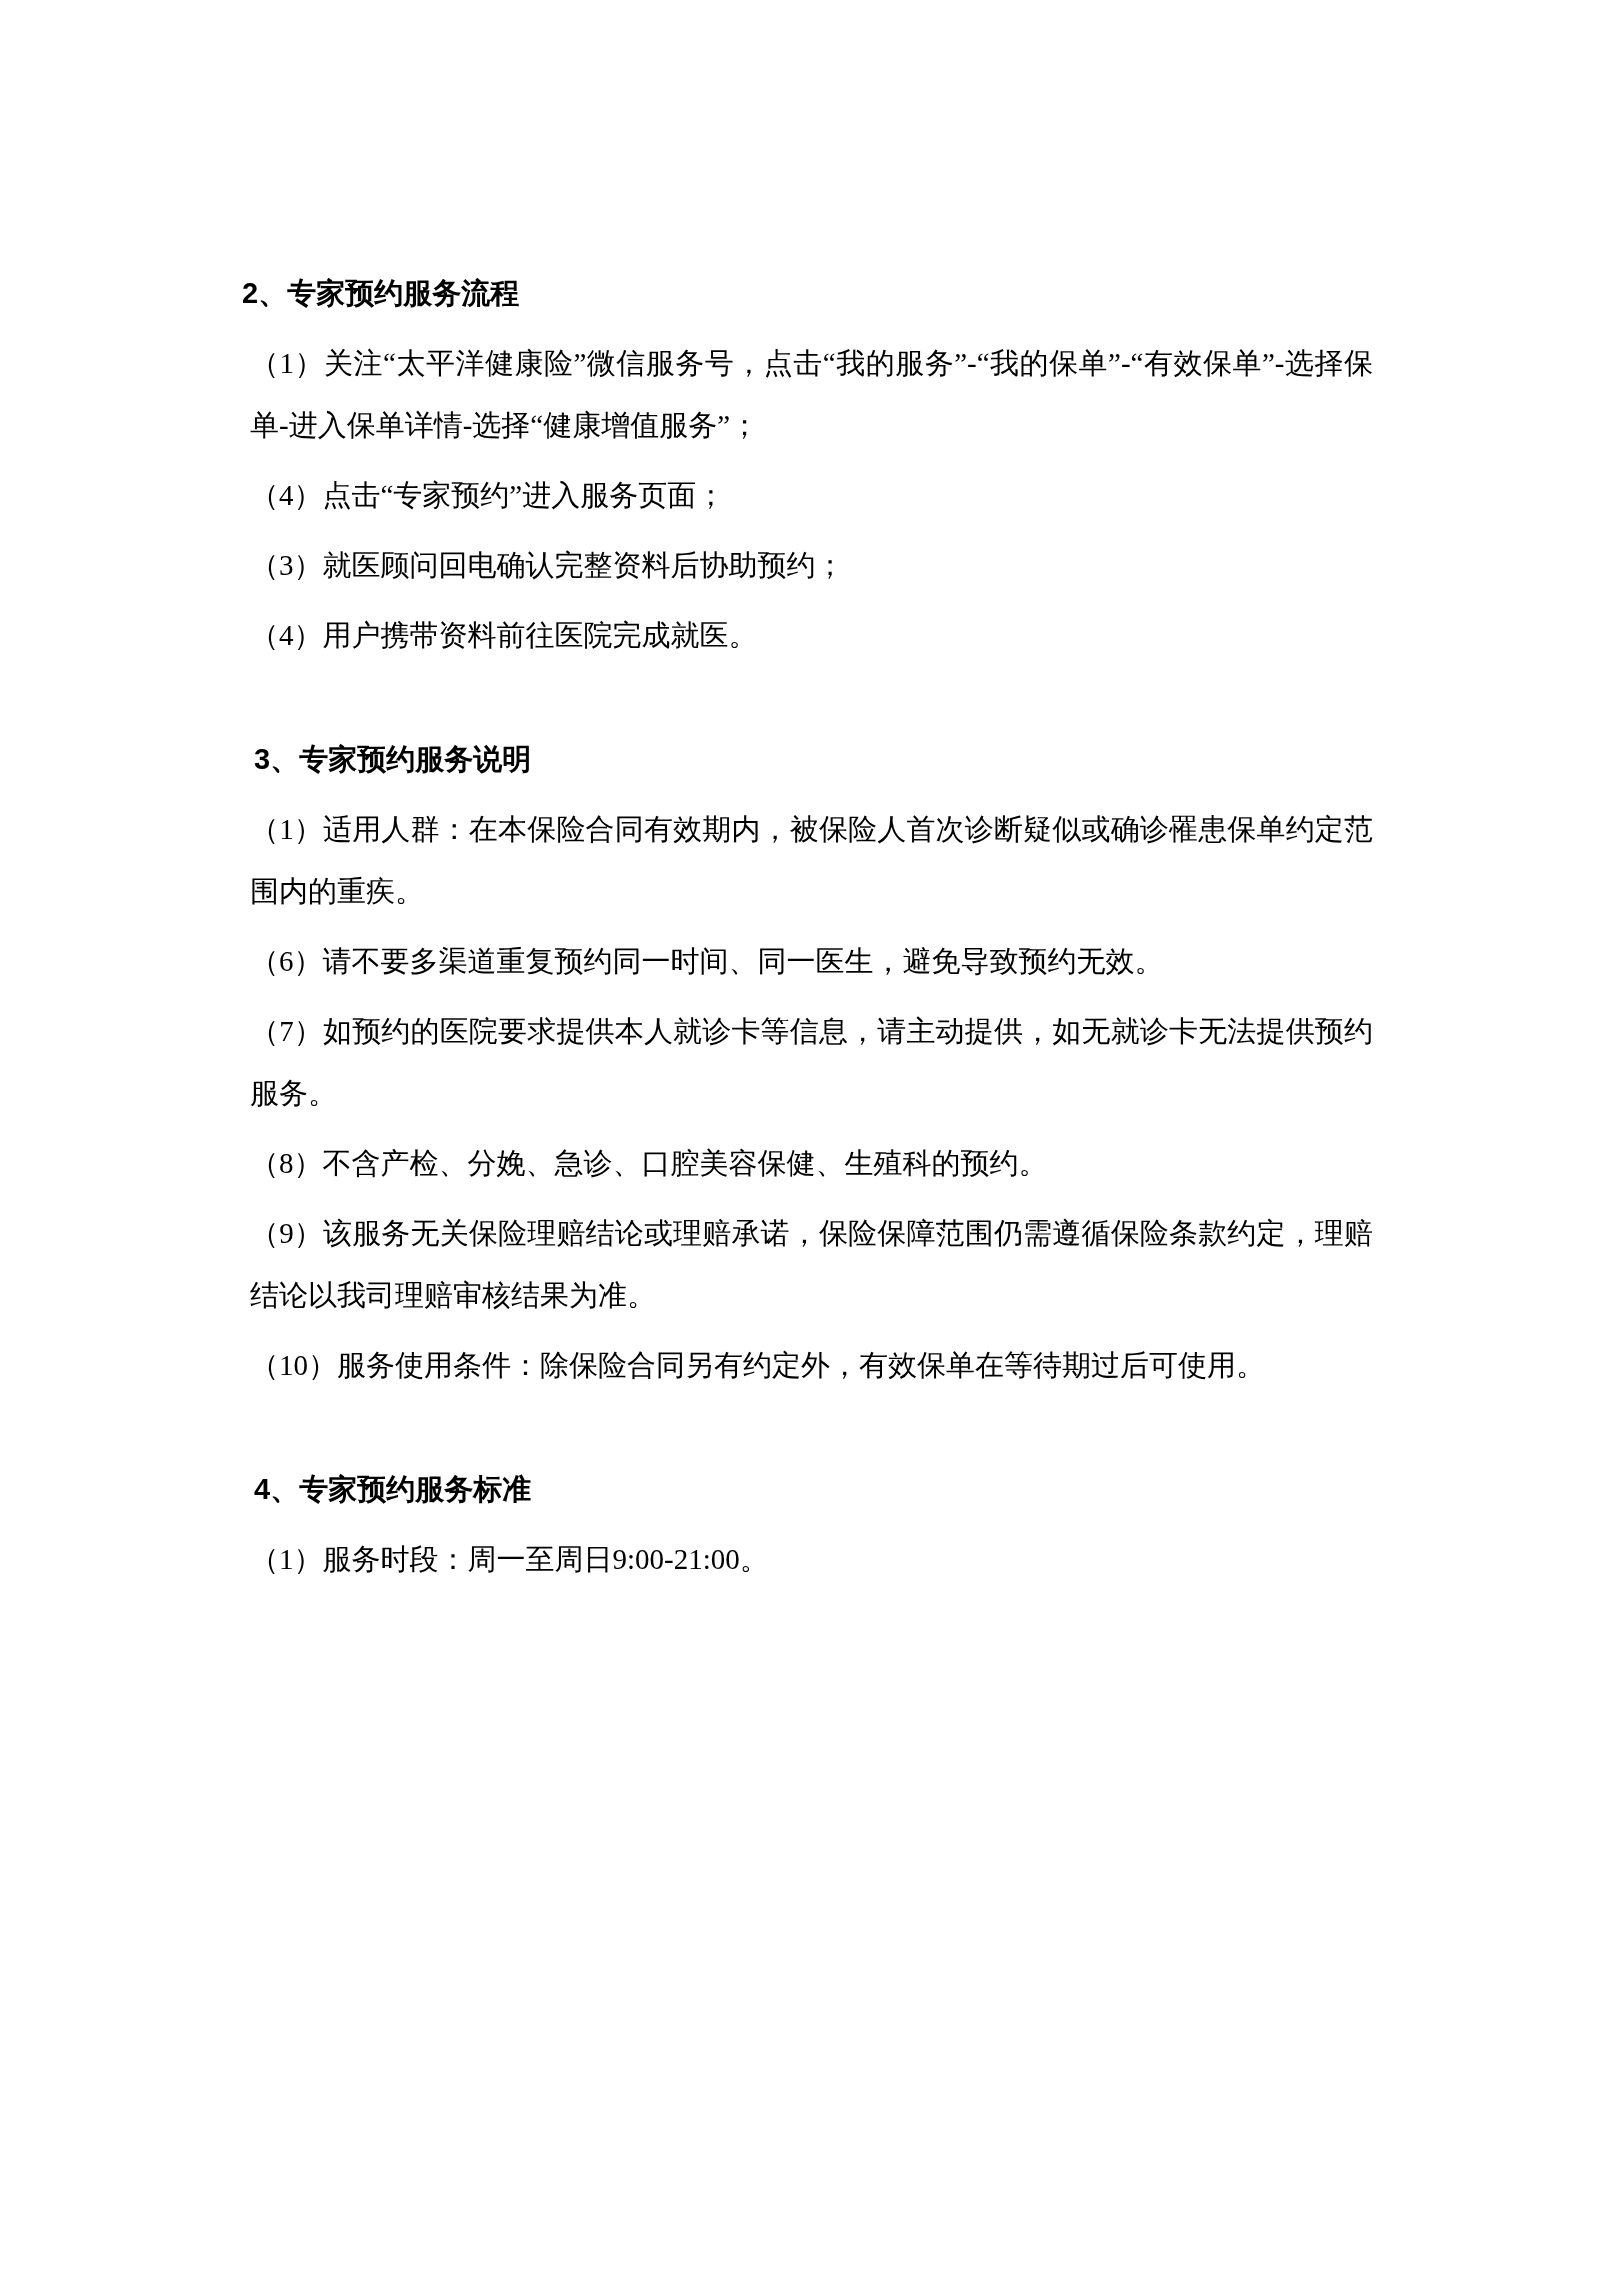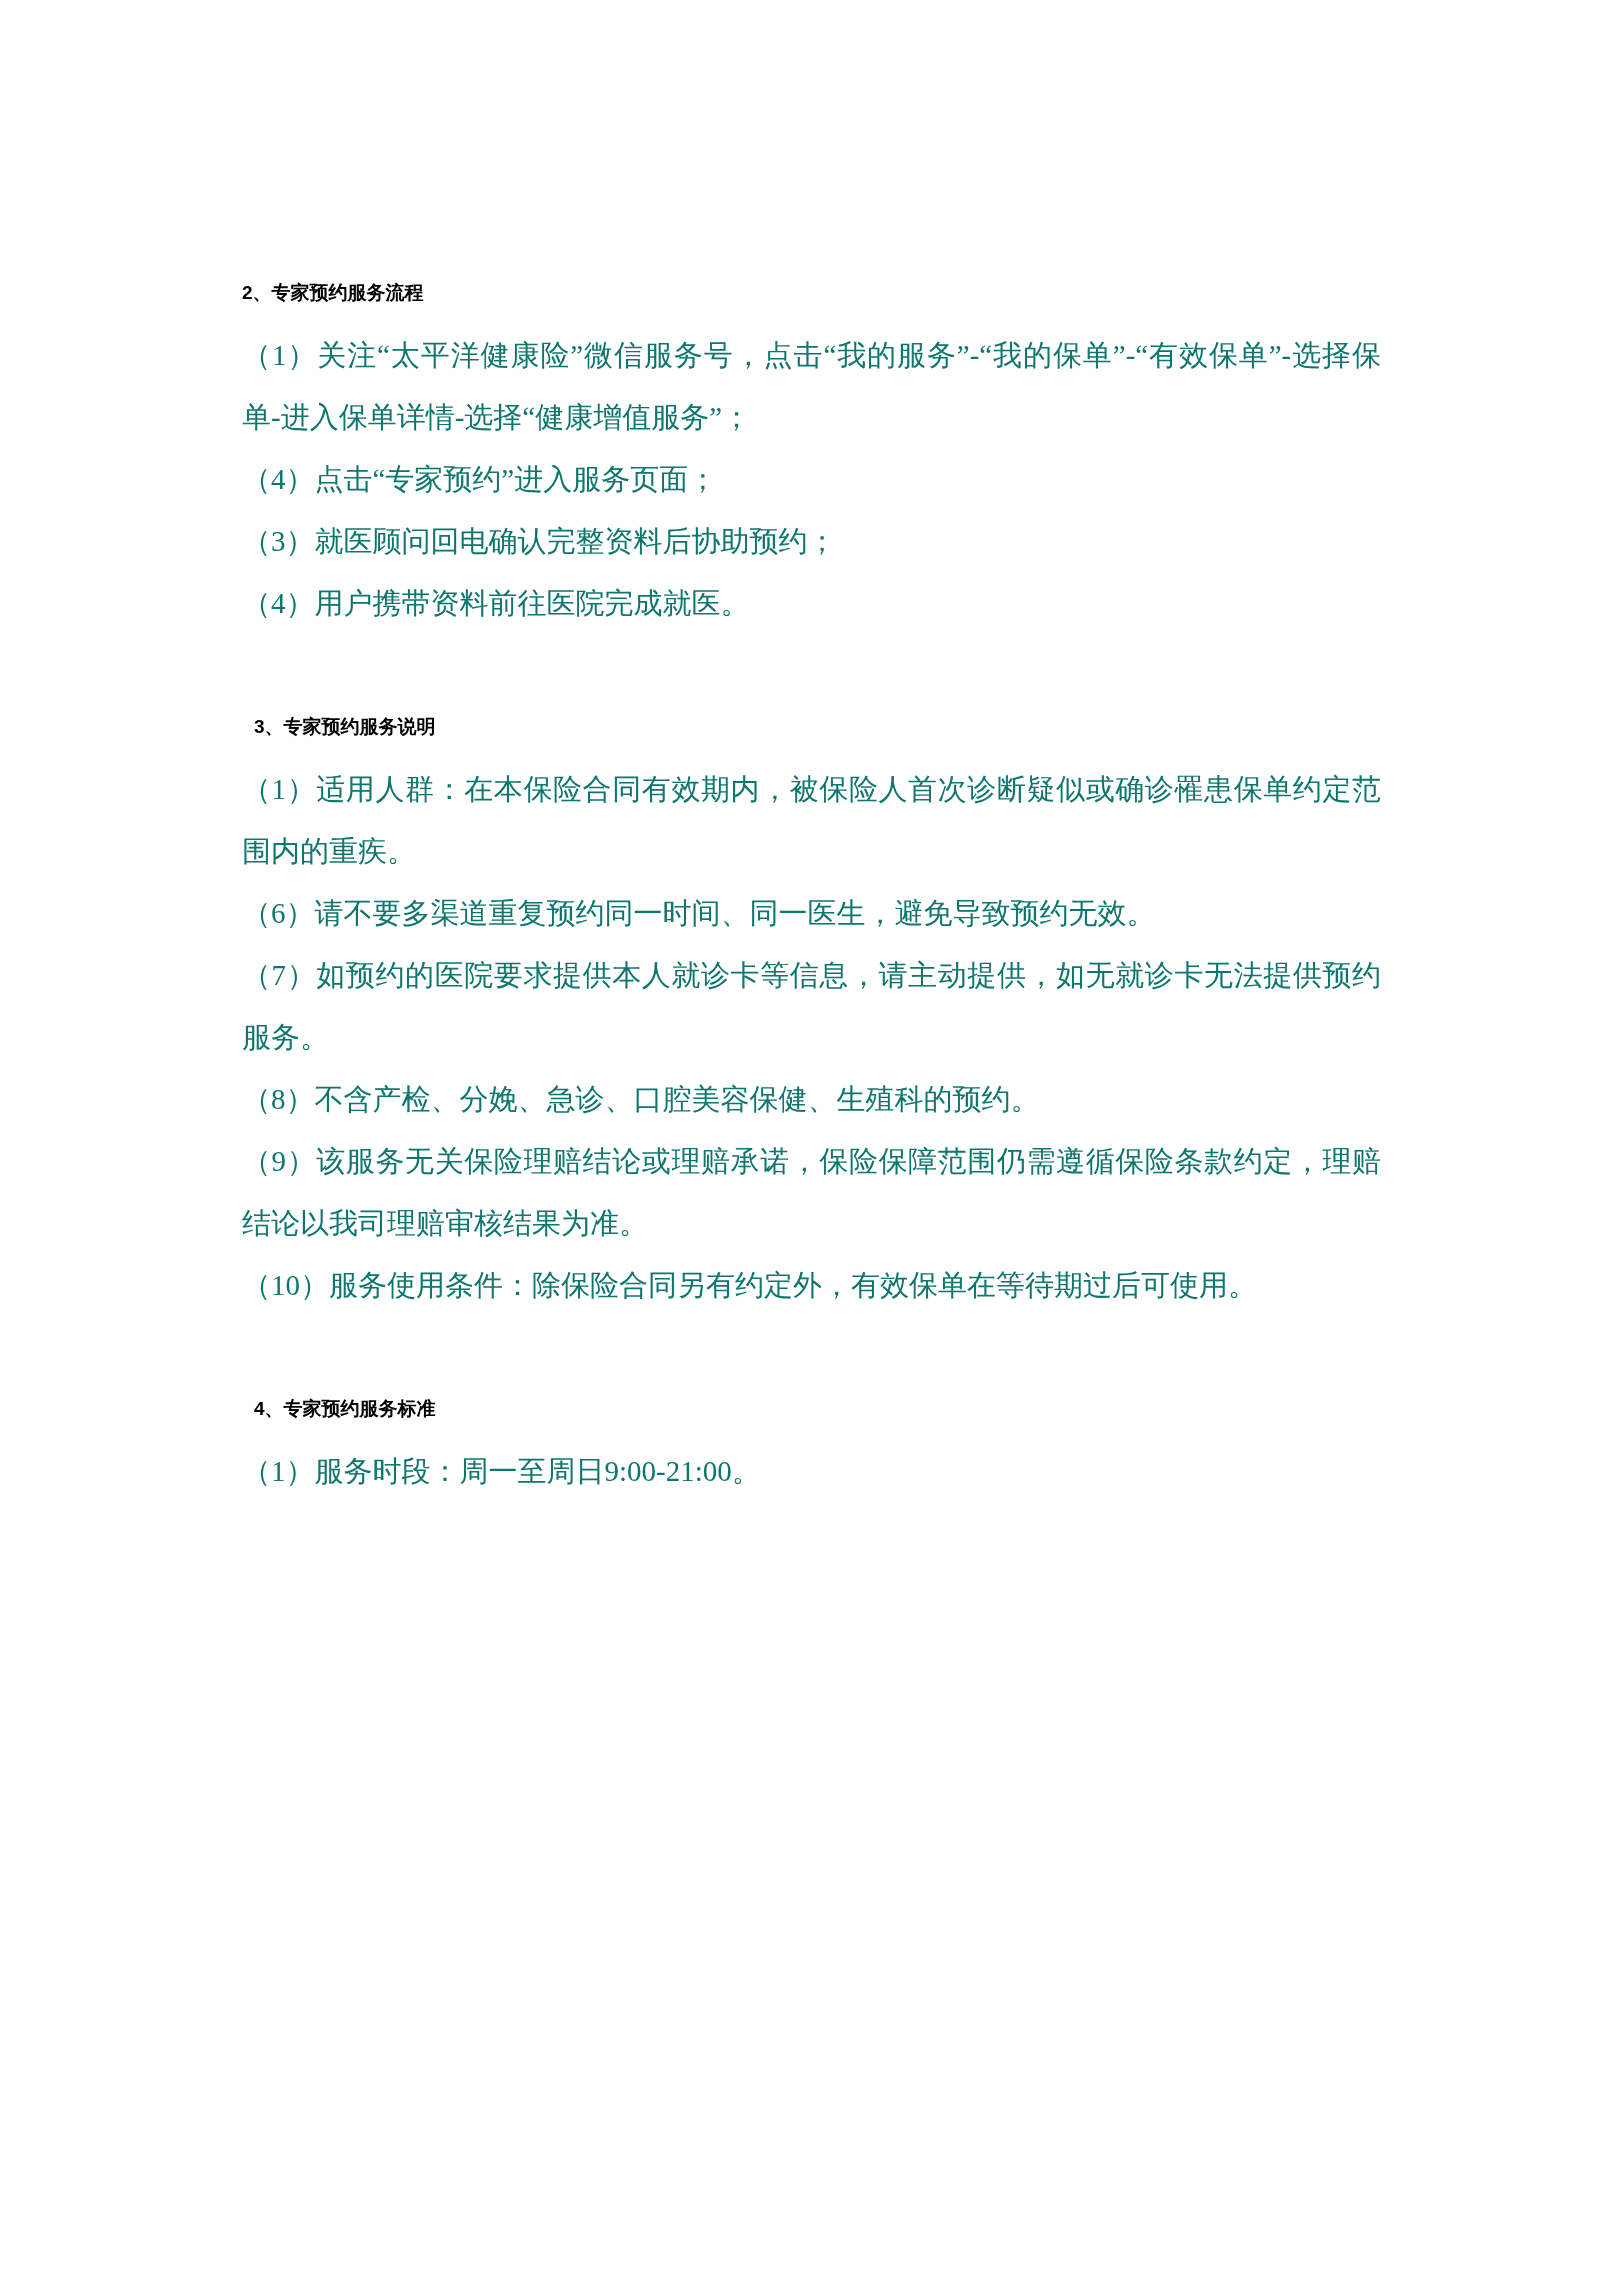--- a/index.html
+++ b/index.html
@@ -21,35 +21,35 @@
     width: 1139px;
     font-family: "Liberation Serif", "DejaVu Serif", serif;
     font-size: 29px;
     line-height: 62px;
     color: #000000;
   }
   .section { margin: 0; }
   .heading {
     font-family: "Liberation Sans", "DejaVu Sans", sans-serif;
     font-weight: 700;
-    font-size: 19px;
+    font-size: 29px;
     line-height: 62px;
     margin: 0;
     color: #000000;
   }
   .section + .section .heading {
     margin-top: 62px; 
     margin-left: 12px;
   }
   .para {
-    margin: 0;
+    margin: 8px;
     text-align: justify;
     text-align-last: left;
     word-break: break-all;
-    color: #0f766e;
+    color: #000000;
   }
 </style>
 </head>
 <body>
 
 <div class="page">
   <div class="content">
 
     <div class="section">
       <h2 class="heading">2、专家预约服务流程</h2>

